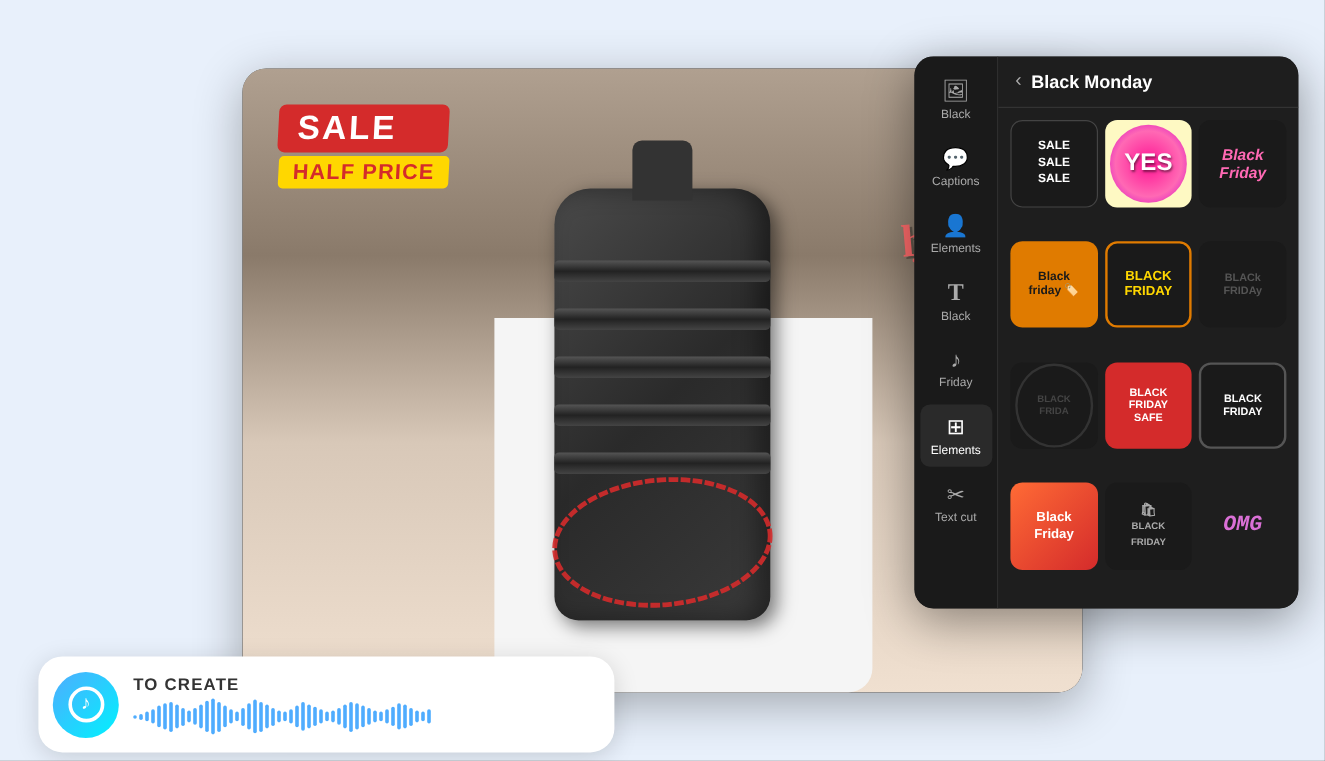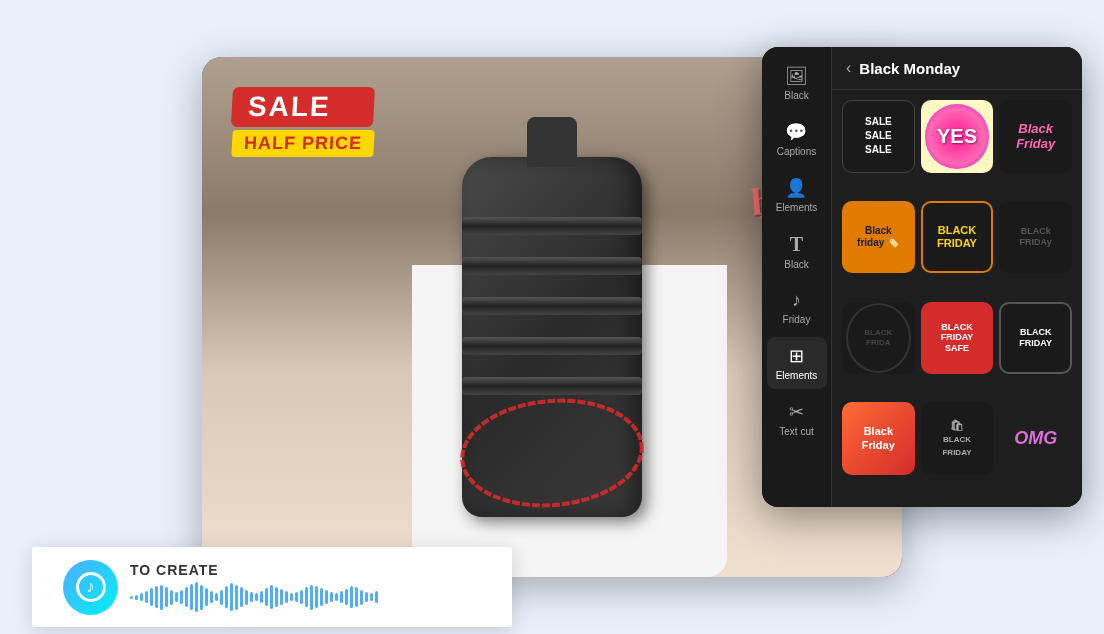--- a/index.html
+++ b/index.html
@@ -140,24 +140,24 @@
     }
 
     
     .audio-bar {
       position: absolute;
       bottom: -20px;
       left: 10px;
       width: 480px;
       height: 80px;
       background: white;
-      border-radius: 2px;
-      display: flex;
-      align-items: center;
-      padding: 10px 31px;
+      border-radius: 20px;
+      display: flex;
+      align-items: center;
+      padding: 10px 12px;
       gap: 12px;
       box-shadow: 0 4px 20px rgba(0,0,0,0.15);
       z-index: 20;
     }
 
     .audio-icon-circle {
       width: 55px;
       height: 55px;
       background: linear-gradient(135deg, #4facfe, #00f2fe);
       border-radius: 50%;
@@ -328,21 +328,21 @@
     .sticker-2 { background: #fef9c3; }
     .sticker-3 { background: #1a1a1a; }
     .sticker-4 { background: #e07b00; color: #1a1a1a; }
     .sticker-5 { background: #1a1a1a; border: 2px solid #e07b00; color: #e07b00; }
     .sticker-6 { background: #1a1a1a; color: #aaa; font-size: 9px; }
     .sticker-7 { background: #1a1a1a; color: #333; }
     .sticker-8 { background: #d42b2b; color: white; font-size: 9px; }
     .sticker-9 { background: #1a1a1a; border: 2px solid #555; color: white; }
     .sticker-10 { background: linear-gradient(135deg, #ff6b35, #d42b2b); color: white; }
     .sticker-11 { background: #1a1a1a; color: #aaa; }
-    .sticker-12 { background: transparent; }
+    .sticker-12 { background: transparent; font-family: Liberation Mono, monospace; }
 
     .yes-sticker {
       width: 100%;
       height: 100%;
       background: radial-gradient(circle, #ff1493 0%, #ff69b4 60%, #c0c 100%);
       border-radius: 50%;
       display: flex;
       align-items: center;
       justify-content: center;
       color: white;

